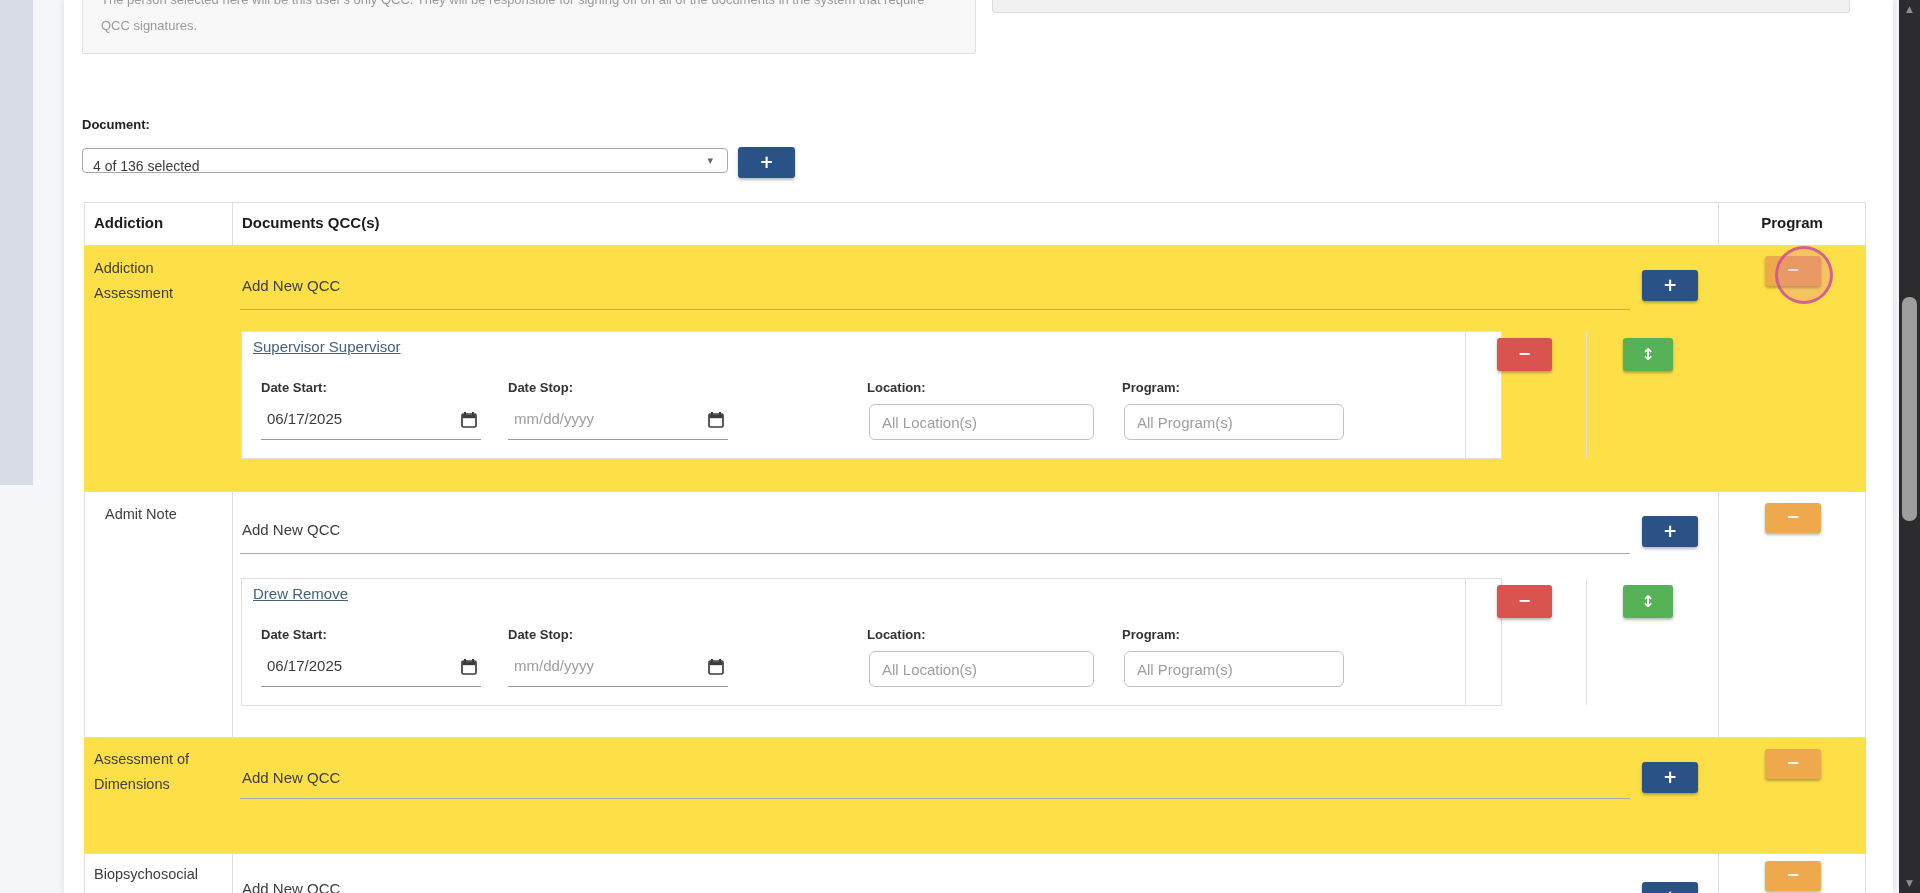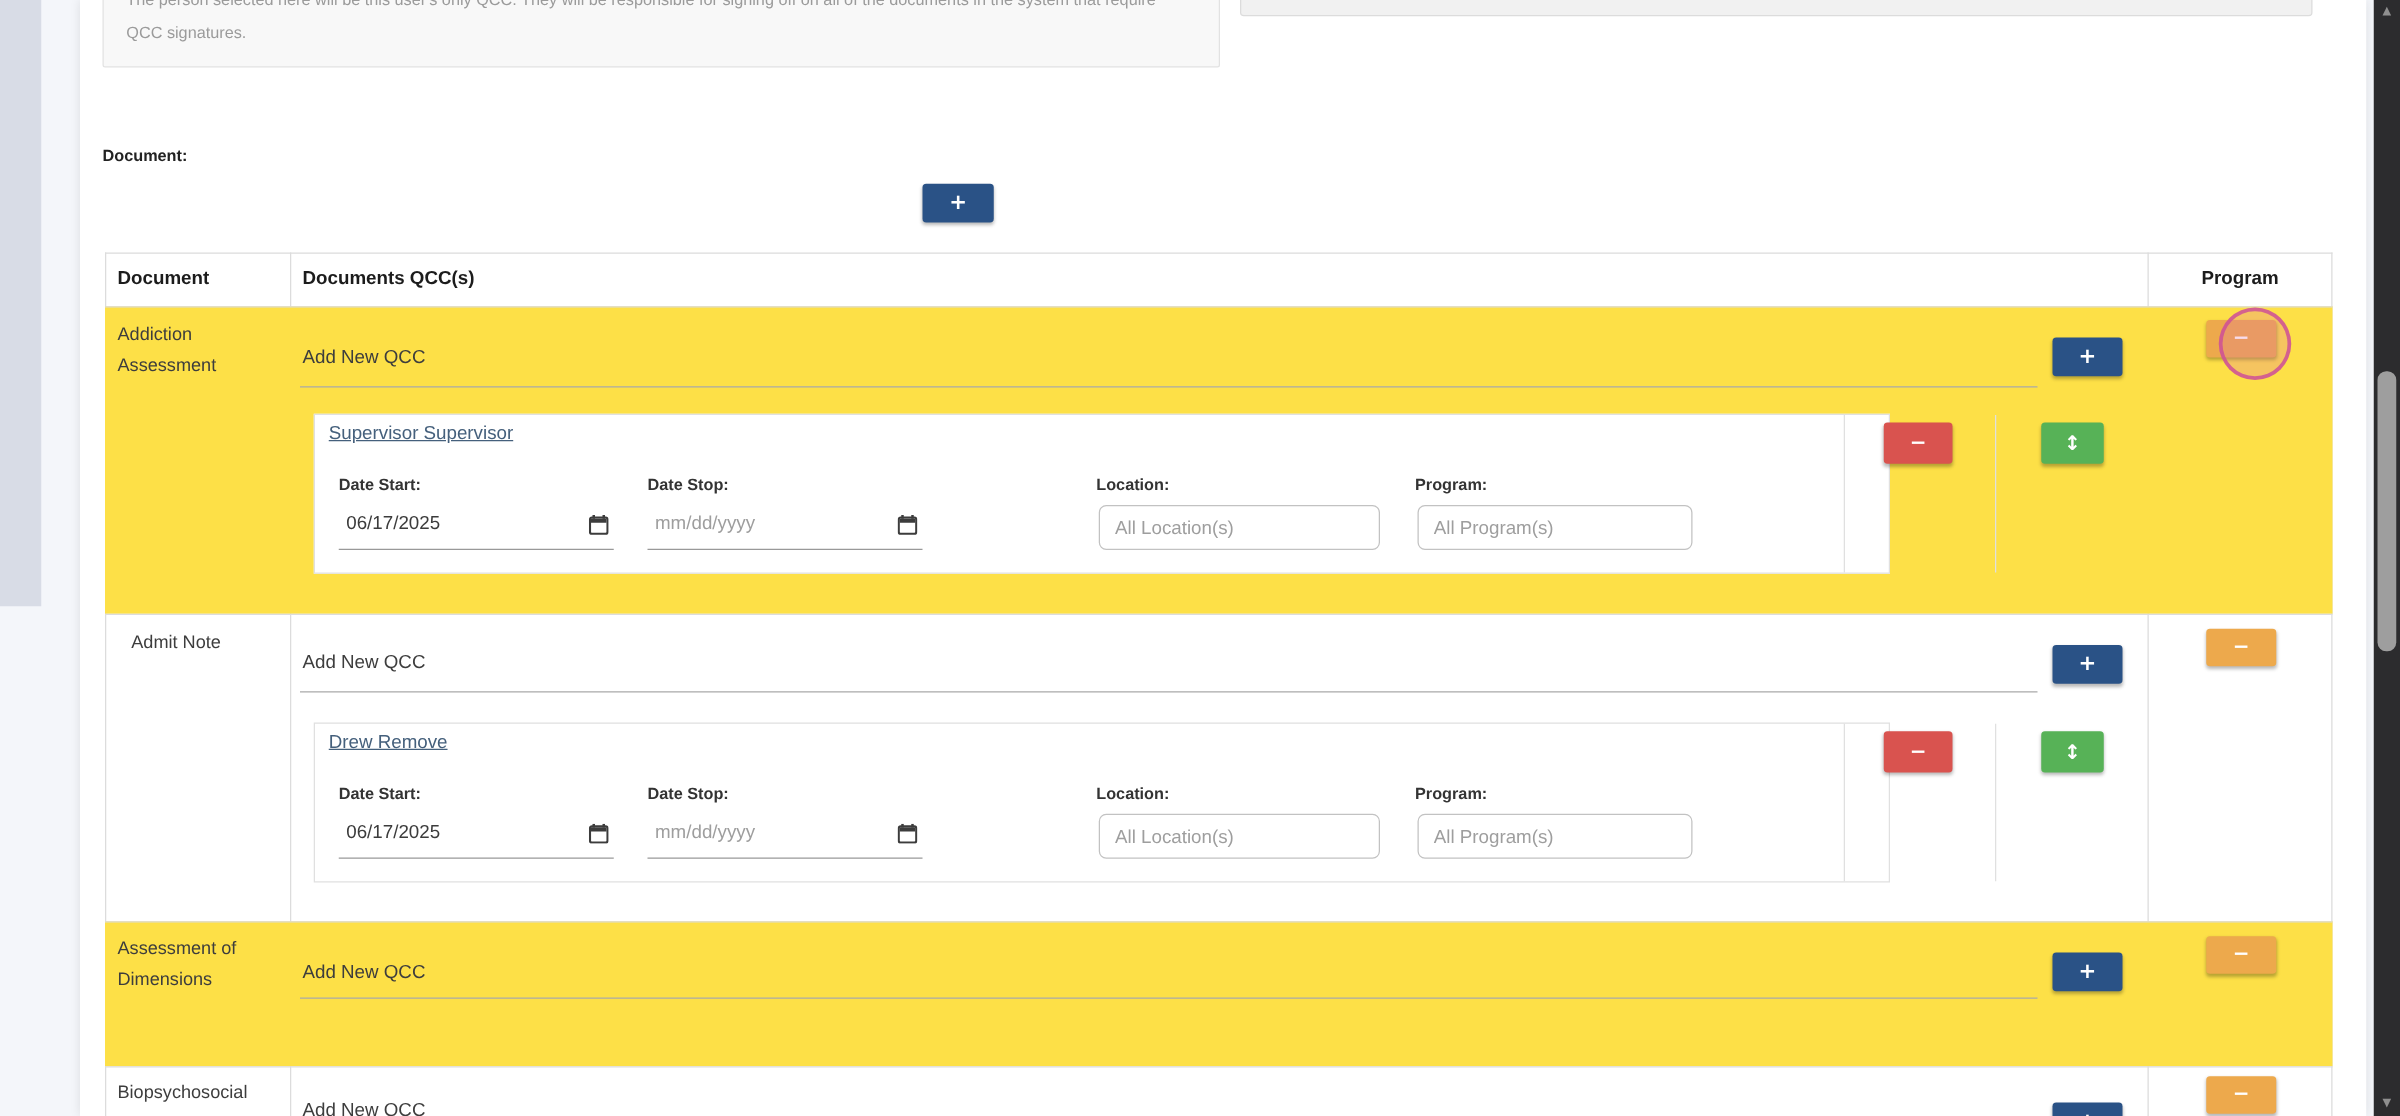--- a/index.html
+++ b/index.html
@@ -41,21 +41,21 @@
                  border:1px solid #dcdcdc; border-bottom:none; }
   .col-div { position:absolute; top:202px; height:691px; width:1px; background:#dcdcdc; }
   .th { position:absolute; top:214px; font-size:15px; font-weight:bold; color:#1c1c1c; }
   .row { position:absolute; left:84px; width:1782px; border-top:1px solid #dcdcdc; }
   .stripe { background:#fde047; }
   .doc-name { position:absolute; left:10px; width:132px; font-size:14.5px; line-height:25px; color:#3d3d3d; }
   .addnew { position:absolute; left:158px; font-size:15px; color:#3d3d3d; cursor:pointer; }
   .addnew-line { position:absolute; left:156px; width:1390px; height:1px; background:#a9a9a9; }
 
   .qcc-card { position:absolute; left:157px; width:1261px; height:128px;
-              background:#fff; border:1px solid #e0e0e0;margin-left:10px; }
+              background:#fff; border:1px solid #e0e0e0; }
   .qcc-link { position:absolute; left:11px; top:6px; font-size:15px; color:#45607c;
               text-decoration:underline; cursor:pointer; }
   .f-label { position:absolute; top:48px; font-size:13px; font-weight:bold; color:#333; white-space:nowrap; }
   .dfield { position:absolute; top:70px; height:38px; border-bottom:1px solid #999; }
   .dfield input { position:absolute; left:6px; top:8px; width:172px; border:none; background:transparent;
                   font-size:15px; color:#3c3c3c; outline:none; font-family:"Liberation Sans", sans-serif; }
   .dfield .cal { position:absolute; right:4px; top:10px; width:16px; height:16px; }
   .box-input { position:absolute; top:72px; height:36px; border:1px solid #c2c2c2; border-radius:6px;
                background:#fff; font-size:15px; color:#3c3c3c; padding:0 12px; outline:none;
                font-family:"Liberation Sans", sans-serif; }
@@ -79,30 +79,34 @@
 
   <div class="left-strip"></div>
 
   <div class="panel">
     <div class="info-box">
       <span>The person selected here will be this user's only QCC. They will be responsible for signing off on all of the documents in the system that require QCC signatures.</span>
     </div>
     <div class="topright-box"></div>
 
     <div class="doc-label">Document:</div>
+    <div class="doc-select">
+      <span class="sel-text">4 of 136 selected</span>
+      <span class="caret">▾</span>
+    </div>
     <button class="btn btn-navy" style="left:674px; top:147px; width:57px; height:31px;">
       <span class="glyph-plus">+</span>
     </button>
   </div>
 
   <div class="table-frame"></div>
   <div class="col-div" style="left:232px;"></div>
   <div class="col-div" style="left:1718px;"></div>
 
-  <div class="th" style="left:94px;">Document</div>
+  <div class="th" style="left:94px;">Addiction</div>
   <div class="th" style="left:242px;">Documents QCC(s)</div>
   <div class="th" style="left:1718px; width:148px; text-align:center;">Program</div>
 
   <div class="row stripe" style="top:245px; height:246px;">
     <div class="doc-name" style="top:10px;">Addiction Assessment</div>
     <div class="addnew" style="top:31px;">Add New QCC</div>
     <div class="addnew-line" style="top:63px;"></div>
     <button class="btn btn-navy" style="left:1558px; top:24px; width:56px; height:31px;">
       <span class="glyph-plus">+</span>
     </button>

